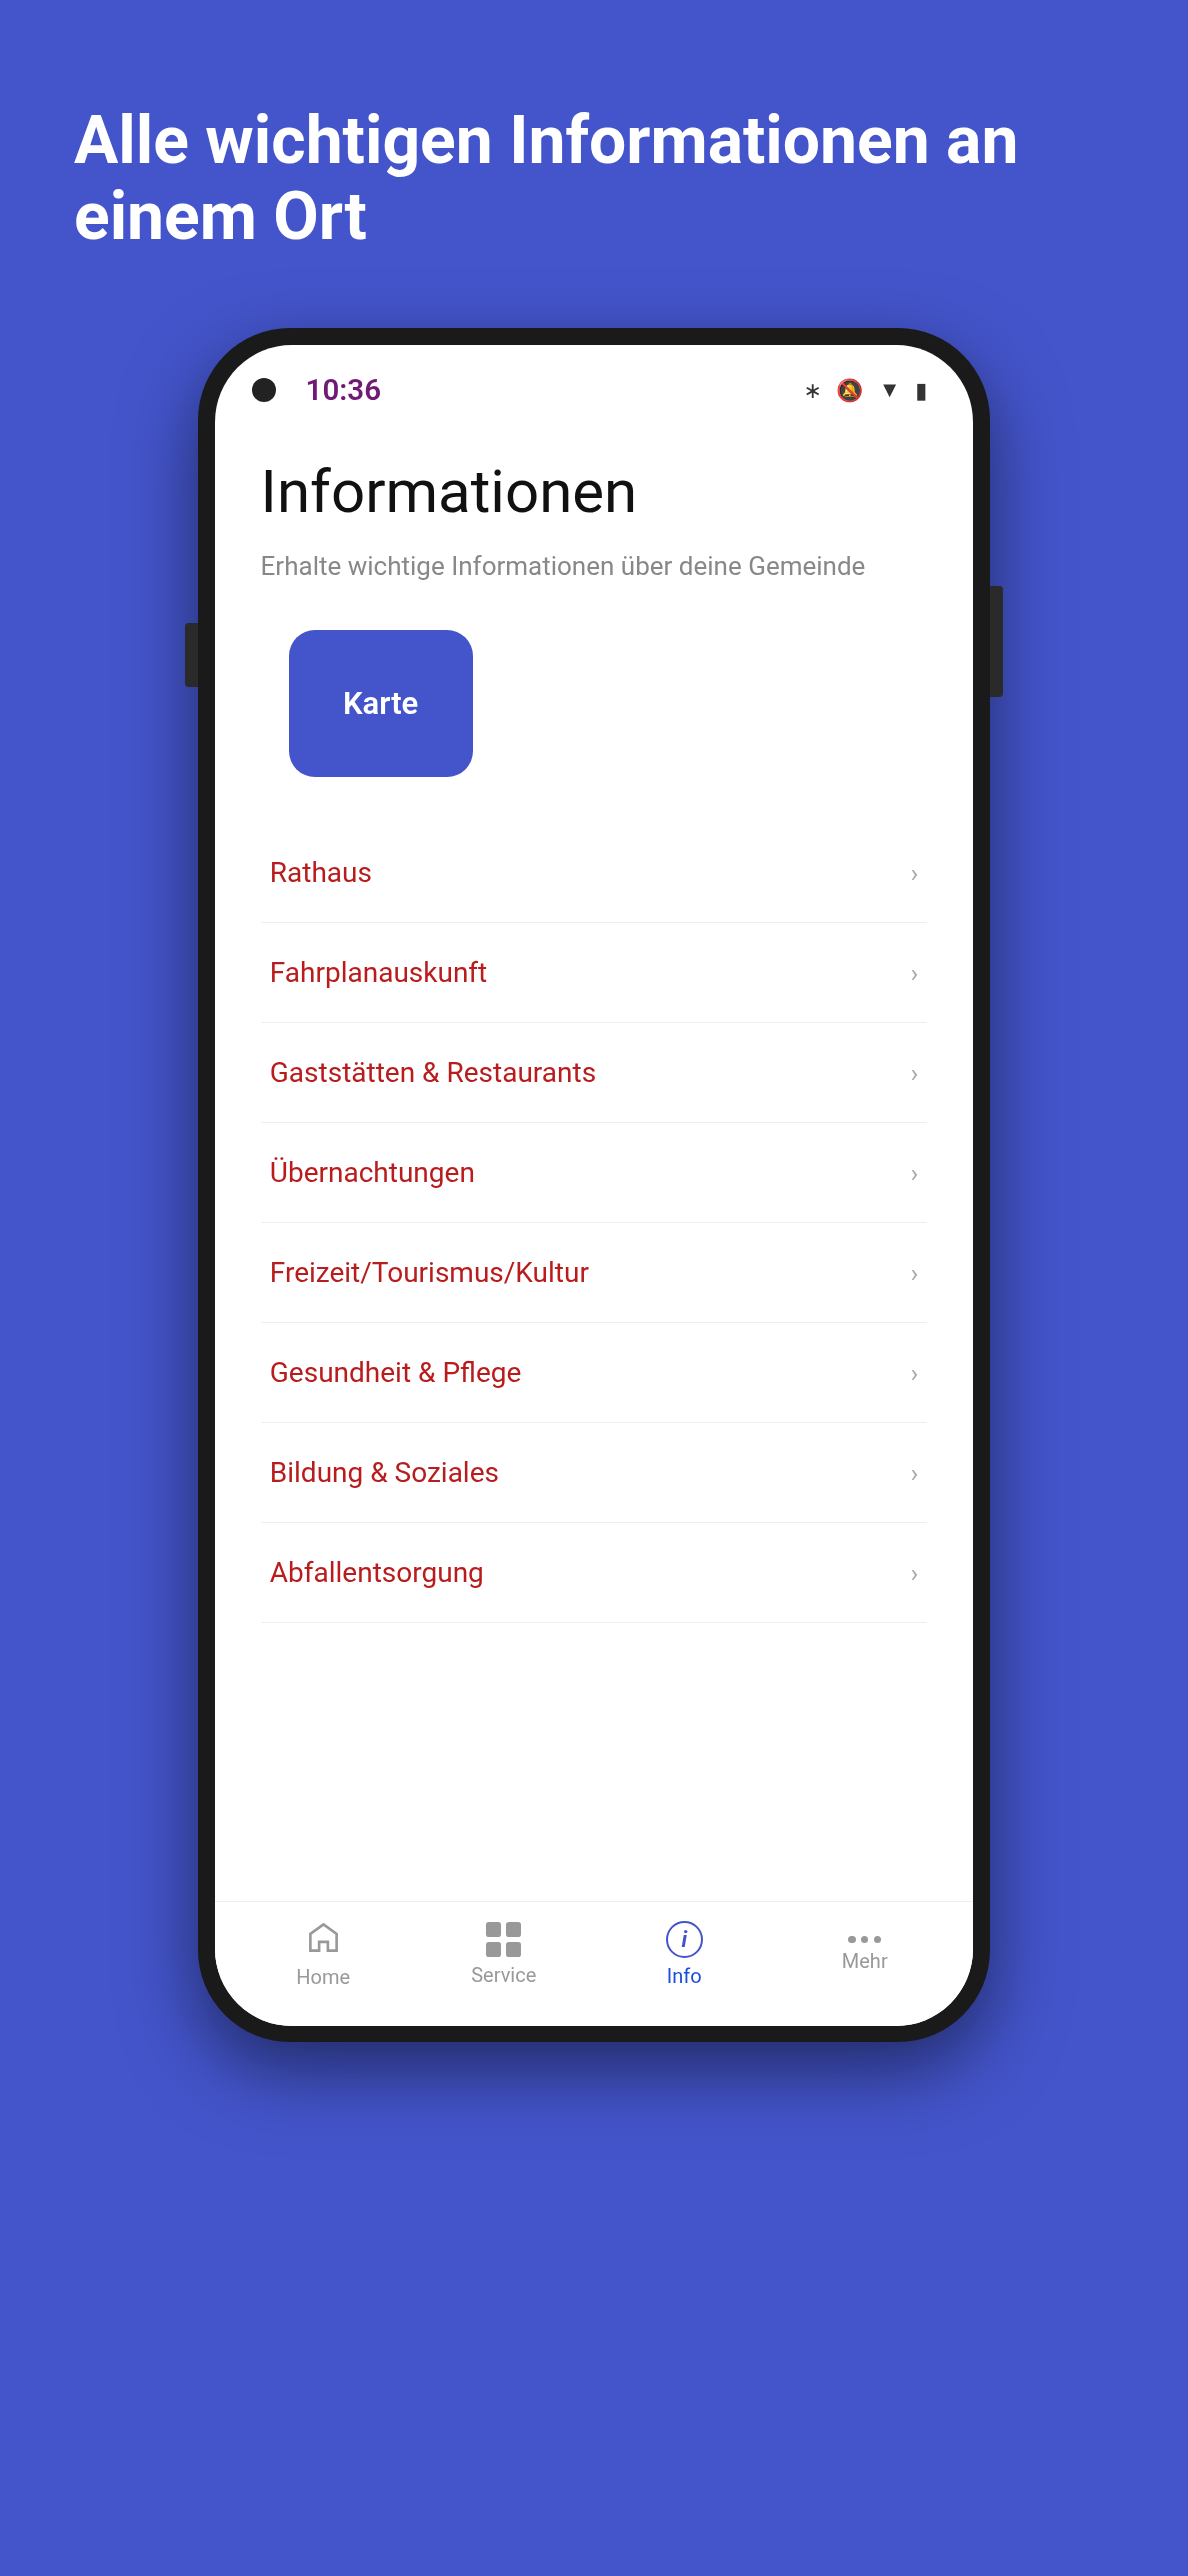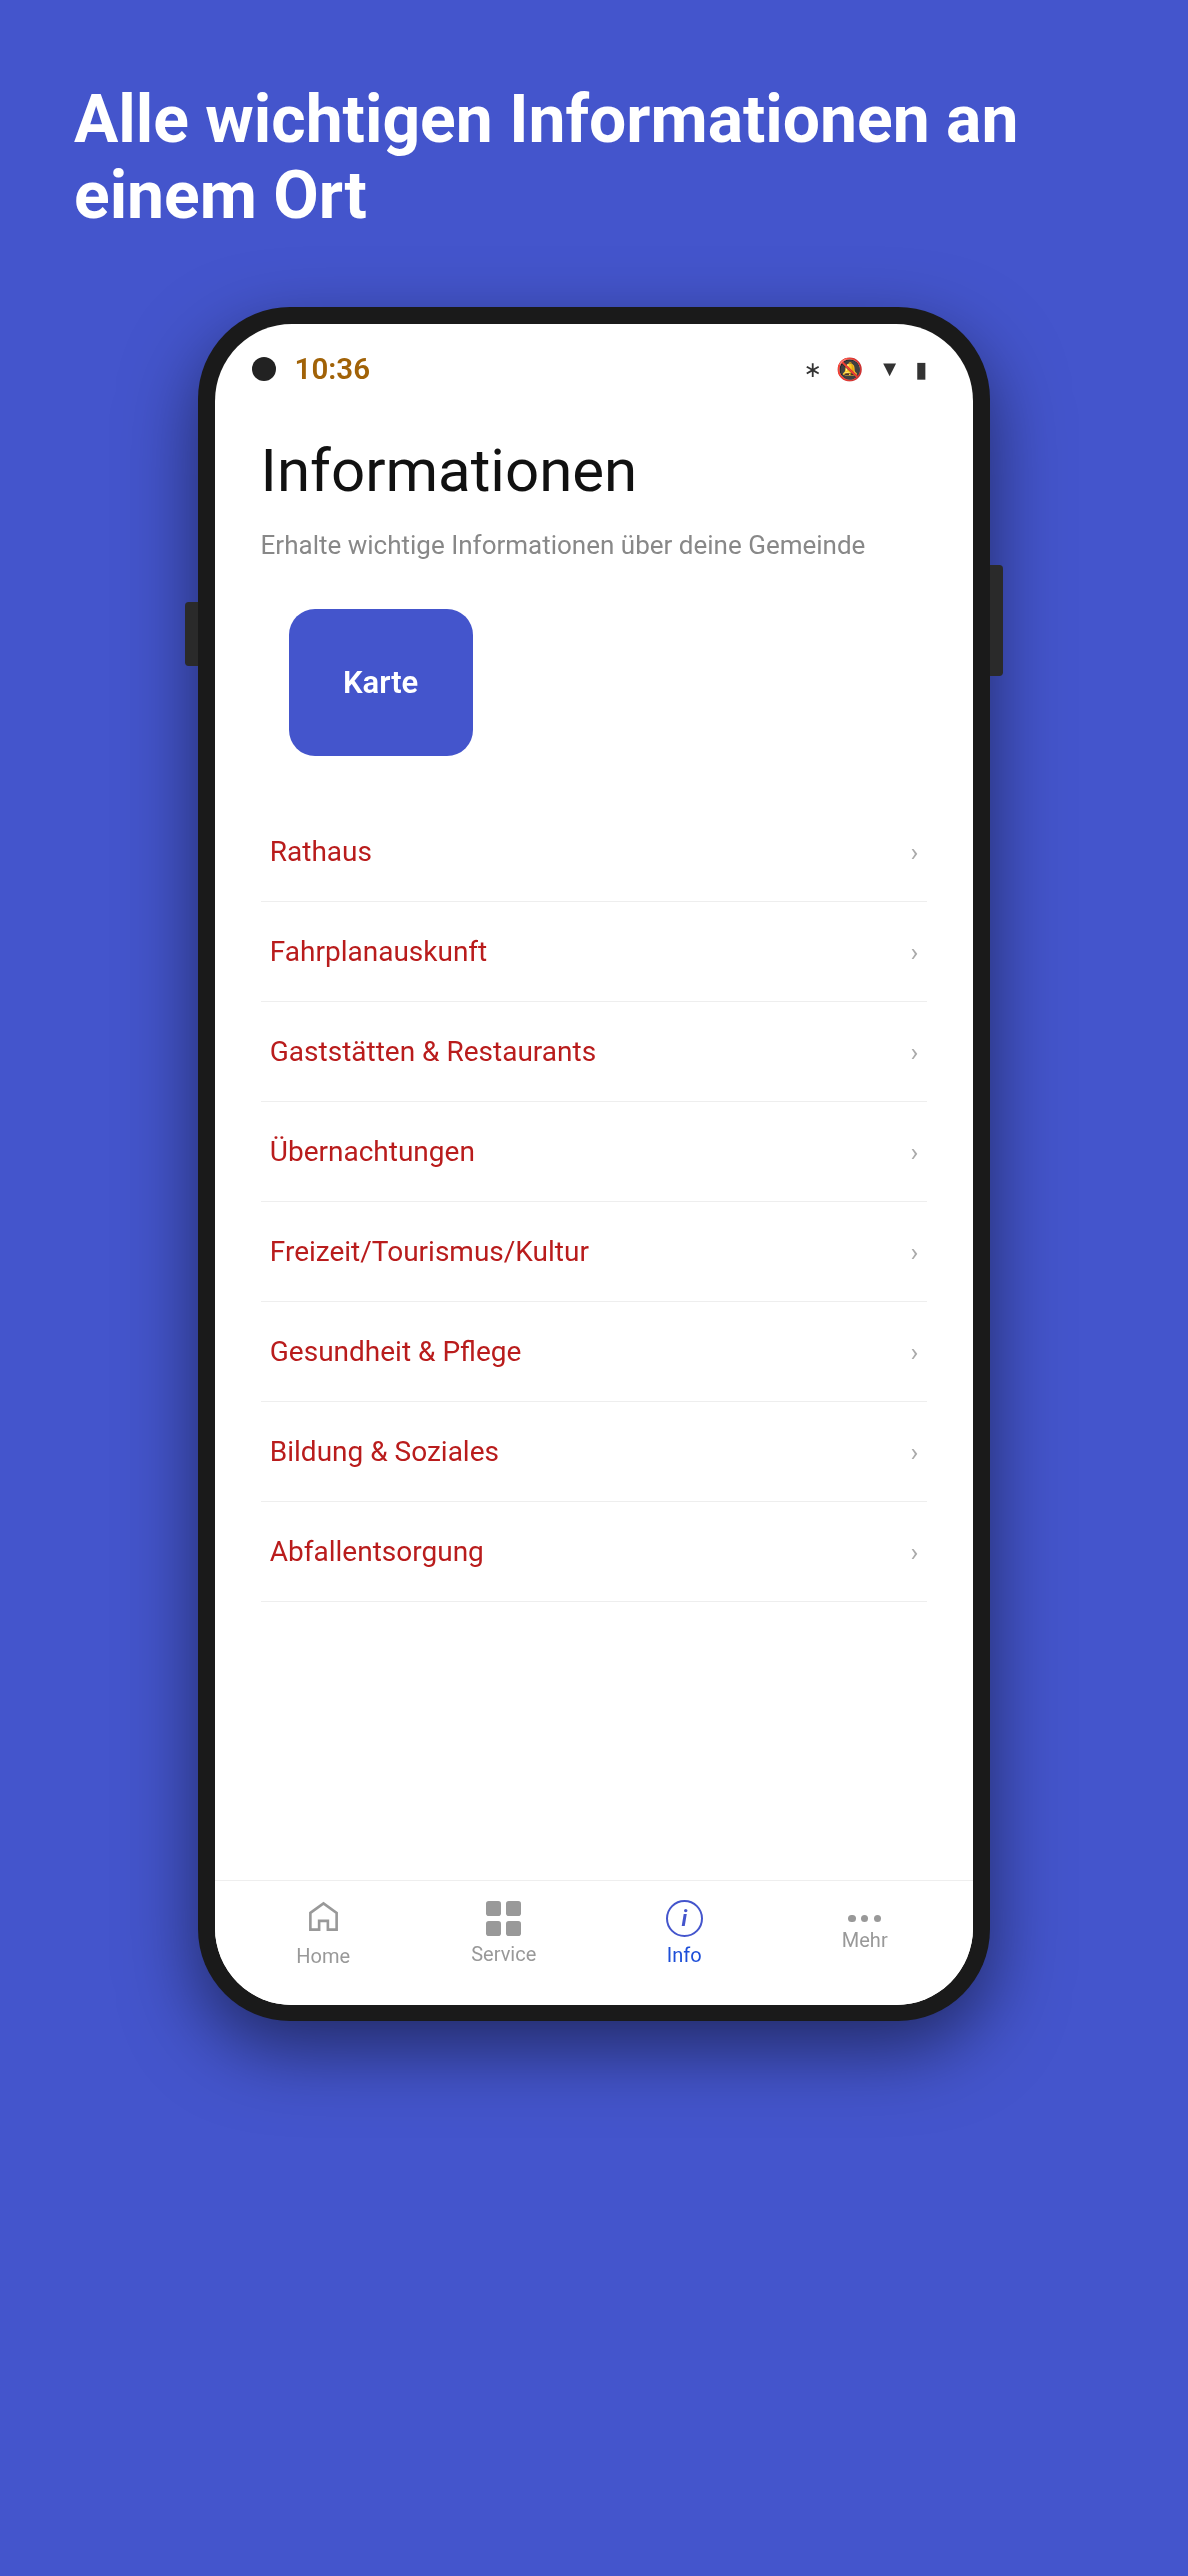--- a/index.html
+++ b/index.html
@@ -14,21 +14,21 @@
       background-color: #4455cc;
       font-family: -apple-system, BlinkMacSystemFont, 'Segoe UI', Roboto, sans-serif;
       display: flex;
       flex-direction: column;
       align-items: center;
       overflow: hidden;
     }
 
     .hero-text {
       width: 100%;
-      padding: 82px 74px 55px 74px;
+      padding: 103px 74px 55px 74px;
       color: white;
     }
 
     .hero-title {
       font-size: 66px;
       font-weight: 700;
       line-height: 1.15;
       color: white;
     }
 
@@ -89,24 +89,24 @@
       justify-content: space-between;
       align-items: center;
       padding: 26px 46px 9.2px 37px;
       height: 74px;
       flex-shrink: 0;
     }
 
     .status-time {
       font-size: 29.5px;
       font-weight: 600;
-      color: #a16207;
-      display: flex;
-      align-items: center;
-      gap: 19px;
+      color: #701a75;
+      display: flex;
+      align-items: center;
+      gap: 30px;
     }
 
     .camera-dot {
       width: 24px;
       height: 24px;
       background: #222;
       border-radius: 50%;
     }
 
     .status-icons {

